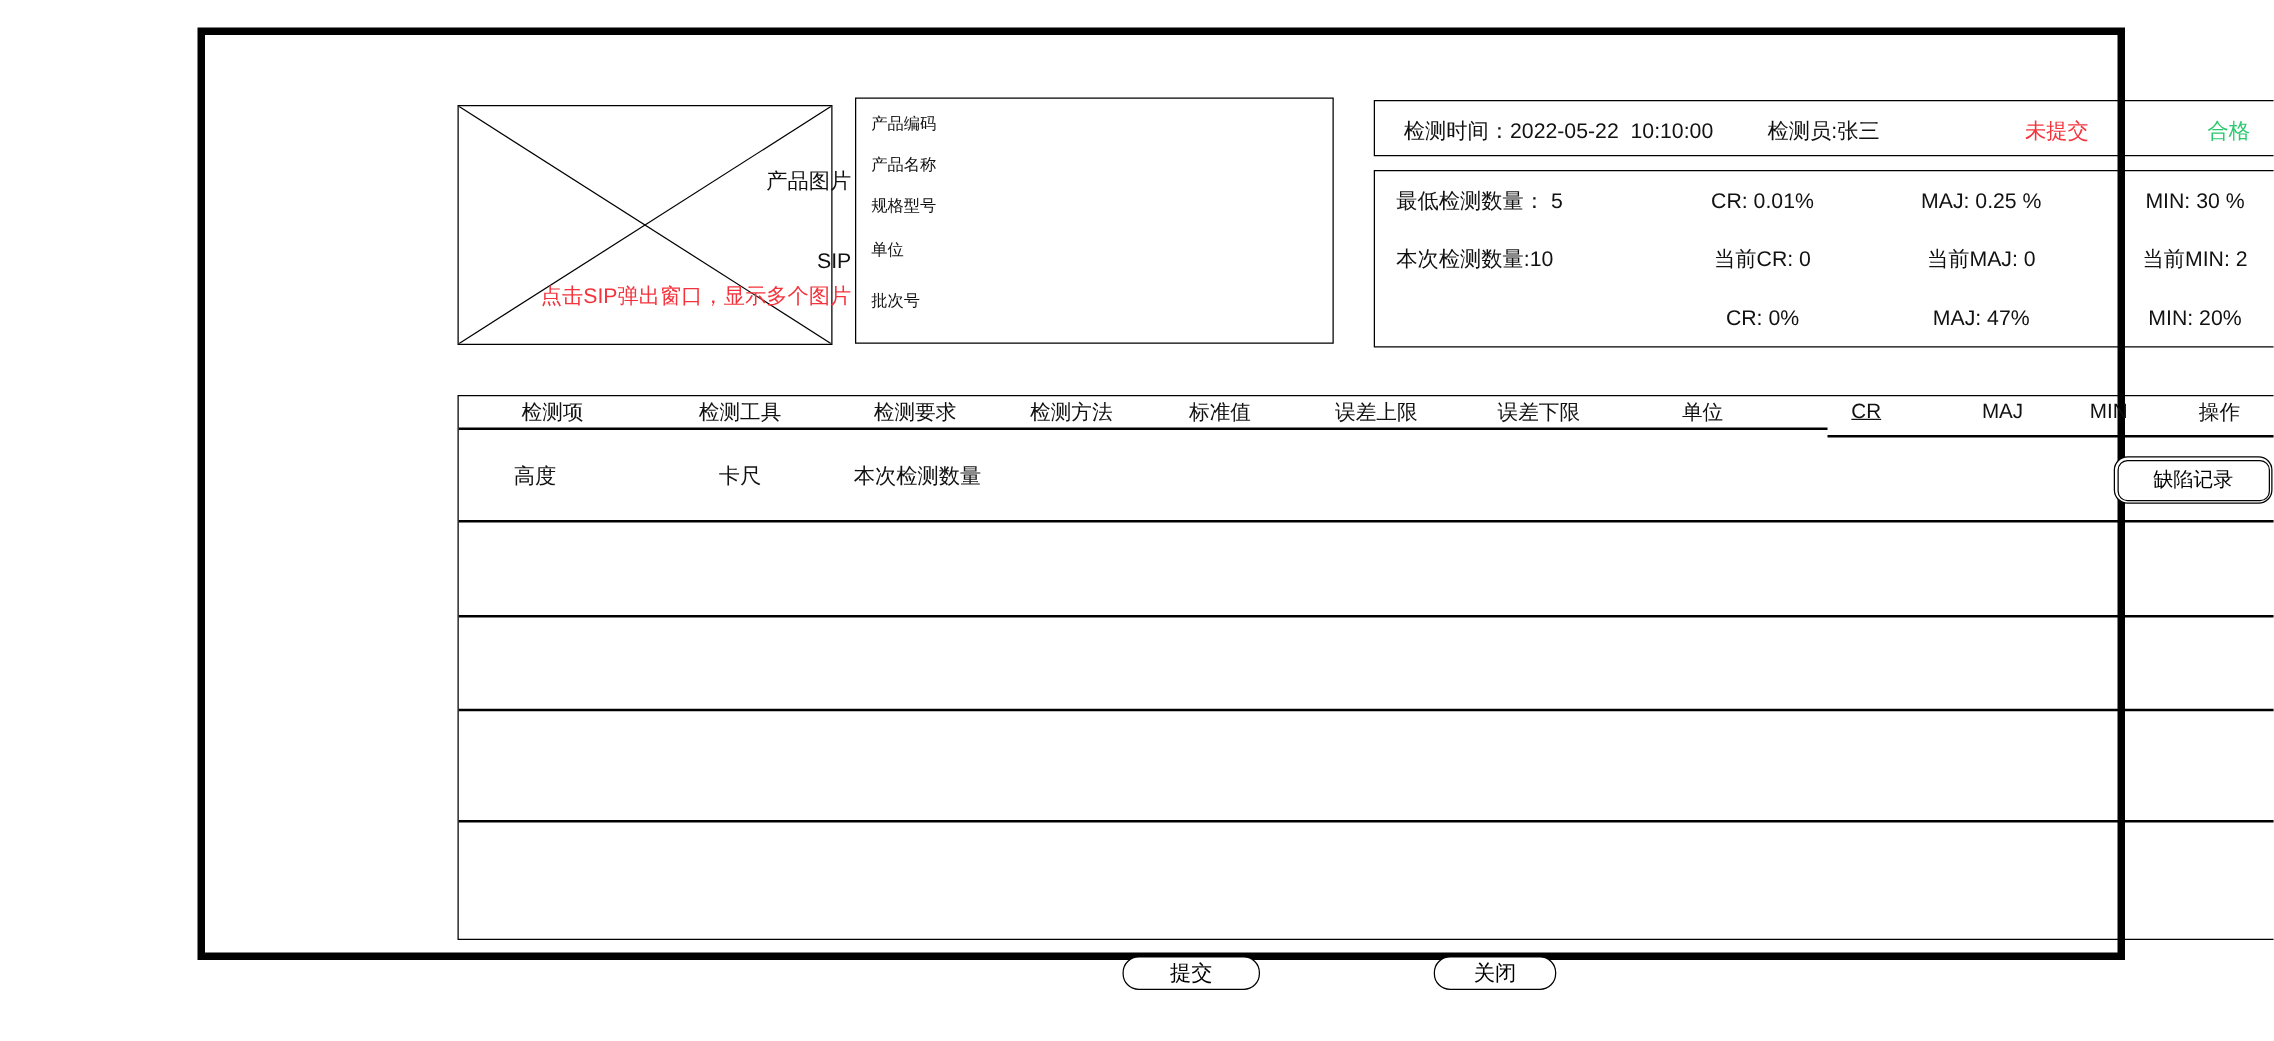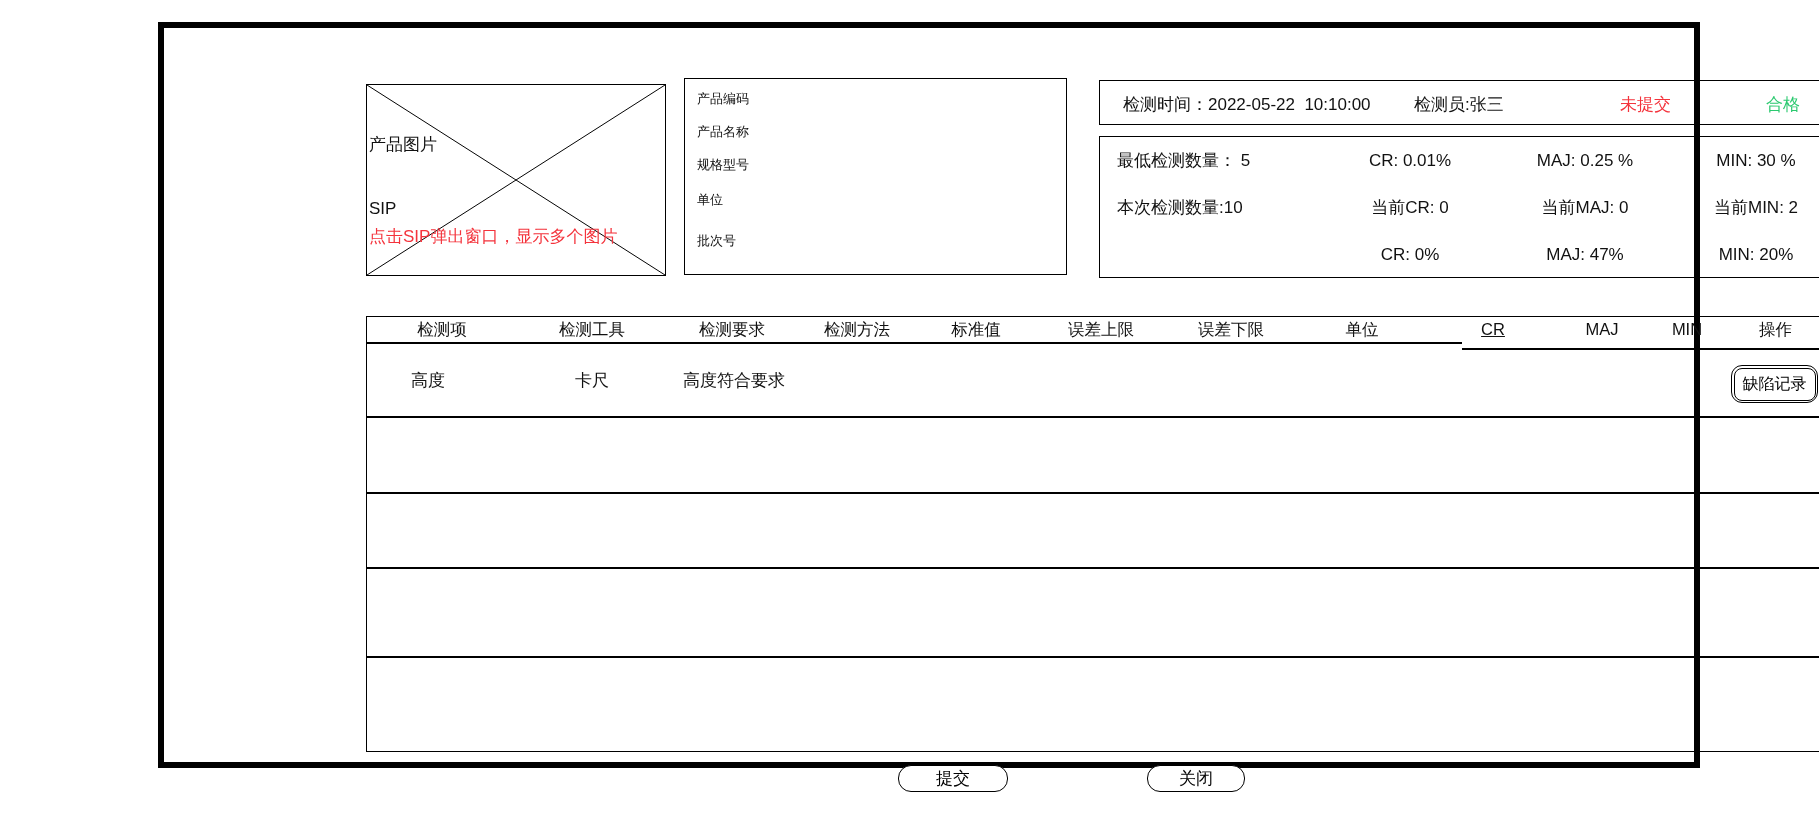--- a/index.html
+++ b/index.html
@@ -7,21 +7,21 @@
     position:relative;width:1819px;height:833px;background:#ffffff;
     font-family:"Liberation Sans","DejaVu Sans",sans-serif;color:#111111;
     overflow:hidden;
   }
   .abs{position:absolute;box-sizing:border-box;}
   .frame{left:158px;top:22px;width:1542px;height:746px;border:6px solid #000;background:#fff;}
 
   
   .img-box{left:202px;top:56px;width:300px;height:192px;border:1.5px solid #000;}
   .img-box svg{position:absolute;left:0;top:0;width:100%;height:100%;}
-  .img-box .cap{position:absolute;left:2px;width:100%;text-align:left;font-size:17px;background:transparent;}
+  .img-box .cap{position:absolute;left:16px;width:100%;text-align:right;font-size:17px;background:transparent;}
   .cap-title{top:48px;}
   .cap-sip{top:114px;font-size:16px;}
   .cap-hint{top:140px;font-size:15.5px;color:var(--red);}
 
   
   .form-box{left:520px;top:50px;width:383px;height:197px;border:1.5px solid #000;}
   .form-label{position:absolute;left:12px;font-size:13px;white-space:nowrap;}
 
   
   .time-box{left:935px;top:52px;width:735px;height:45px;border:1.5px solid #000;}
@@ -53,21 +53,21 @@
   .line-a{left:0;top:25px;width:1095px;}
   .line-b{left:1095px;top:31px;width:365px;}
   .rline1{left:0;top:99px;width:100%;}
   .rline2{left:0;top:175px;width:100%;}
   .rline3{left:0;top:250px;width:100%;}
   .rline4{left:0;top:339px;width:100%;}
 
   
   .defect-wrap{position:absolute;right:6px;top:-15px;border:1px solid #000;border-radius:11px;padding:1.5px;background:#fff;}
   .defect-btn{border:1.5px solid #000;border-radius:8px;background:#fff;font-size:16px;
-    font-family:inherit;padding:5px 8px;white-space:nowrap;cursor:pointer;}
+    font-family:inherit;padding:5px 28px;white-space:nowrap;cursor:pointer;}
   .pill-btn{position:absolute;border:1.6px solid #000;border-radius:13px;background:#fff;
     font-size:17px;font-family:inherit;cursor:pointer;padding:0;}
   .btn-submit{left:734px;top:737px;width:110px;height:27px;}
   .btn-close{left:983px;top:737px;width:98px;height:27px;}
 
   :root{--red:#f4333c;--green:#2bc96f;}
 </style>
 </head>
 <body>
 
@@ -128,21 +128,21 @@
         <div class="hcell c10">MAJ</div>
         <div class="hcell c11">MIN</div>
         <div class="hcell c12">操作</div>
       </div>
       <div class="hline line-a"></div>
       <div class="hline line-b"></div>
 
       <div class="trow tdata">
         <div class="dcell c1">高度</div>
         <div class="dcell c2">卡尺</div>
-        <div class="dcell c3">高度符合要求</div>
+        <div class="dcell c3">本次检测数量</div>
         <div class="dcell c4"></div>
         <div class="dcell c5"></div>
         <div class="dcell c6"></div>
         <div class="dcell c7"></div>
         <div class="dcell c8"></div>
         <div class="dcell c9"></div>
         <div class="dcell c10"></div>
         <div class="dcell c11"></div>
         <div class="dcell c12" style="position:relative;">
           <span class="defect-wrap">

